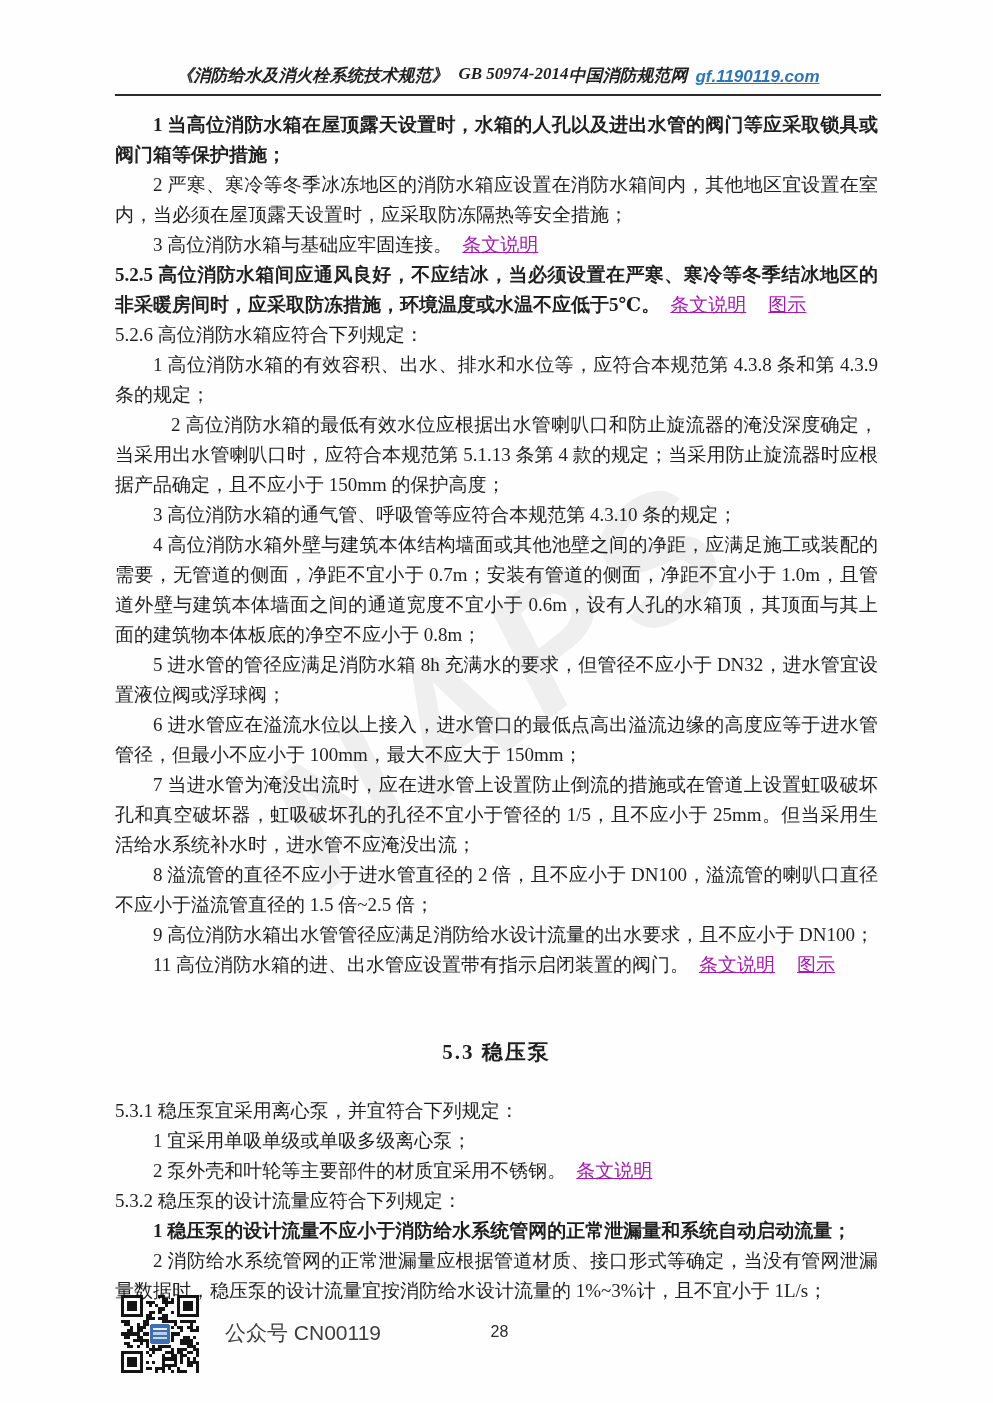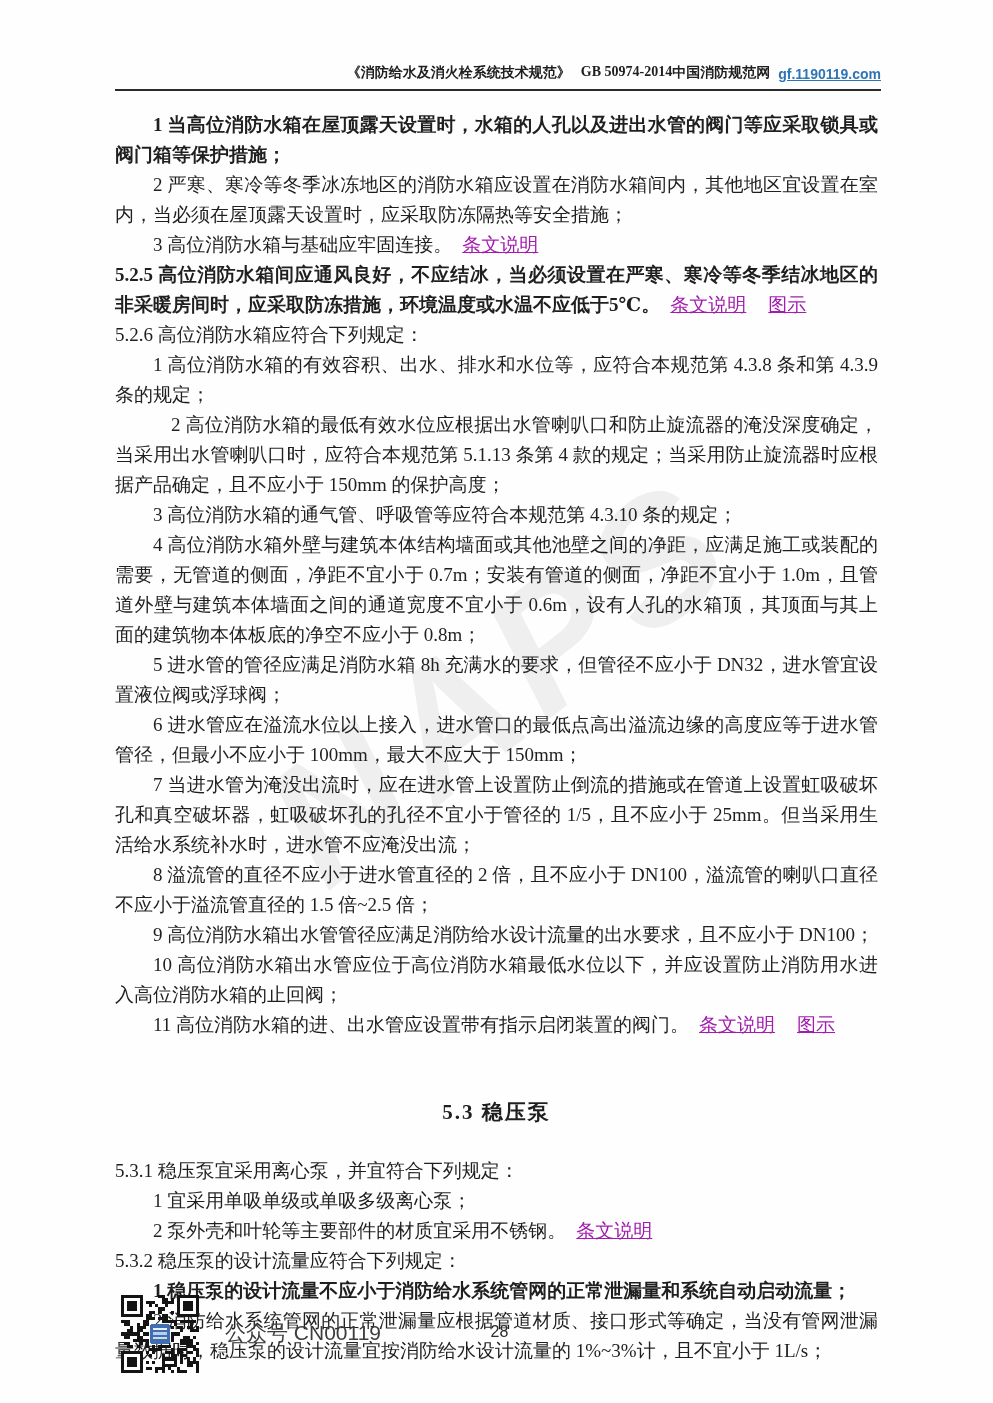--- a/index.html
+++ b/index.html
@@ -14,27 +14,28 @@
     font-family: "Liberation Serif", "DejaVu Serif", serif;
     color: #1f1f1f;
   }
   
   .header {
     position: absolute;
     left: 115px;
     right: 112px;
     top: 64px;
     display: flex;
-    justify-content: flex-end;
+    justify-content: center;
     align-items: flex-end;
     padding-bottom: 7px;
     border-bottom: 2px solid #2b2b2b;
-    font-size: 14px;
+    font-size: 17px;
     font-weight: 600;
     white-space: nowrap;
+    font-style: italic;
   }
   .header .left-group { display: flex; gap: 10px; }
   .header .right-group { display: flex; gap: 8px; align-items: flex-end; }
   .site-url {
     color: #2e75b6;
     text-decoration: underline;
     font-family: "Liberation Sans", "DejaVu Sans", sans-serif;
     font-weight: 600;
     cursor: pointer;
   }
@@ -165,21 +166,20 @@
     <p class="para item"><span>5 进水管的管径应满足消防水箱 8h 充满水的要求，但管径不应小于 DN32，进水管宜设置液位阀或浮球阀；</span></p>
 
     <p class="para item"><span>6 进水管应在溢流水位以上接入，进水管口的最低点高出溢流边缘的高度应等于进水管管径，但最小不应小于 100mm，最大不应大于 150mm；</span></p>
 
     <p class="para item"><span>7 当进水管为淹没出流时，应在进水管上设置防止倒流的措施或在管道上设置虹吸破坏孔和真空破坏器，虹吸破坏孔的孔径不宜小于管径的 1/5，且不应小于 25mm。但当采用生活给水系统补水时，进水管不应淹没出流；</span></p>
 
     <p class="para item"><span>8 溢流管的直径不应小于进水管直径的 2 倍，且不应小于 DN100，溢流管的喇叭口直径不应小于溢流管直径的 1.5 倍~2.5 倍；</span></p>
 
     <p class="para item"><span>9 高位消防水箱出水管管径应满足消防给水设计流量的出水要求，且不应小于 DN100；</span></p>
 
-    <p class="para item"><span>10 高位消防水箱出水管应位于高位消防水箱最低水位以下，并应设置防止消防用水进入高位消防水箱的止回阀；</span></p>
 
     <p class="para item"><span>11 高位消防水箱的进、出水管应设置带有指示启闭装置的阀门。</span><a class="ref">条文说明</a><a class="ref">图示</a></p>
 
     <h2 class="section-heading">5.3 稳压泵</h2>
 
     <p class="para"><span>5.3.1 稳压泵宜采用离心泵，并宜符合下列规定：</span></p>
 
     <p class="para item"><span>1 宜采用单吸单级或单吸多级离心泵；</span></p>
 
     <p class="para item"><span>2 泵外壳和叶轮等主要部件的材质宜采用不锈钢。</span><a class="ref">条文说明</a></p>

